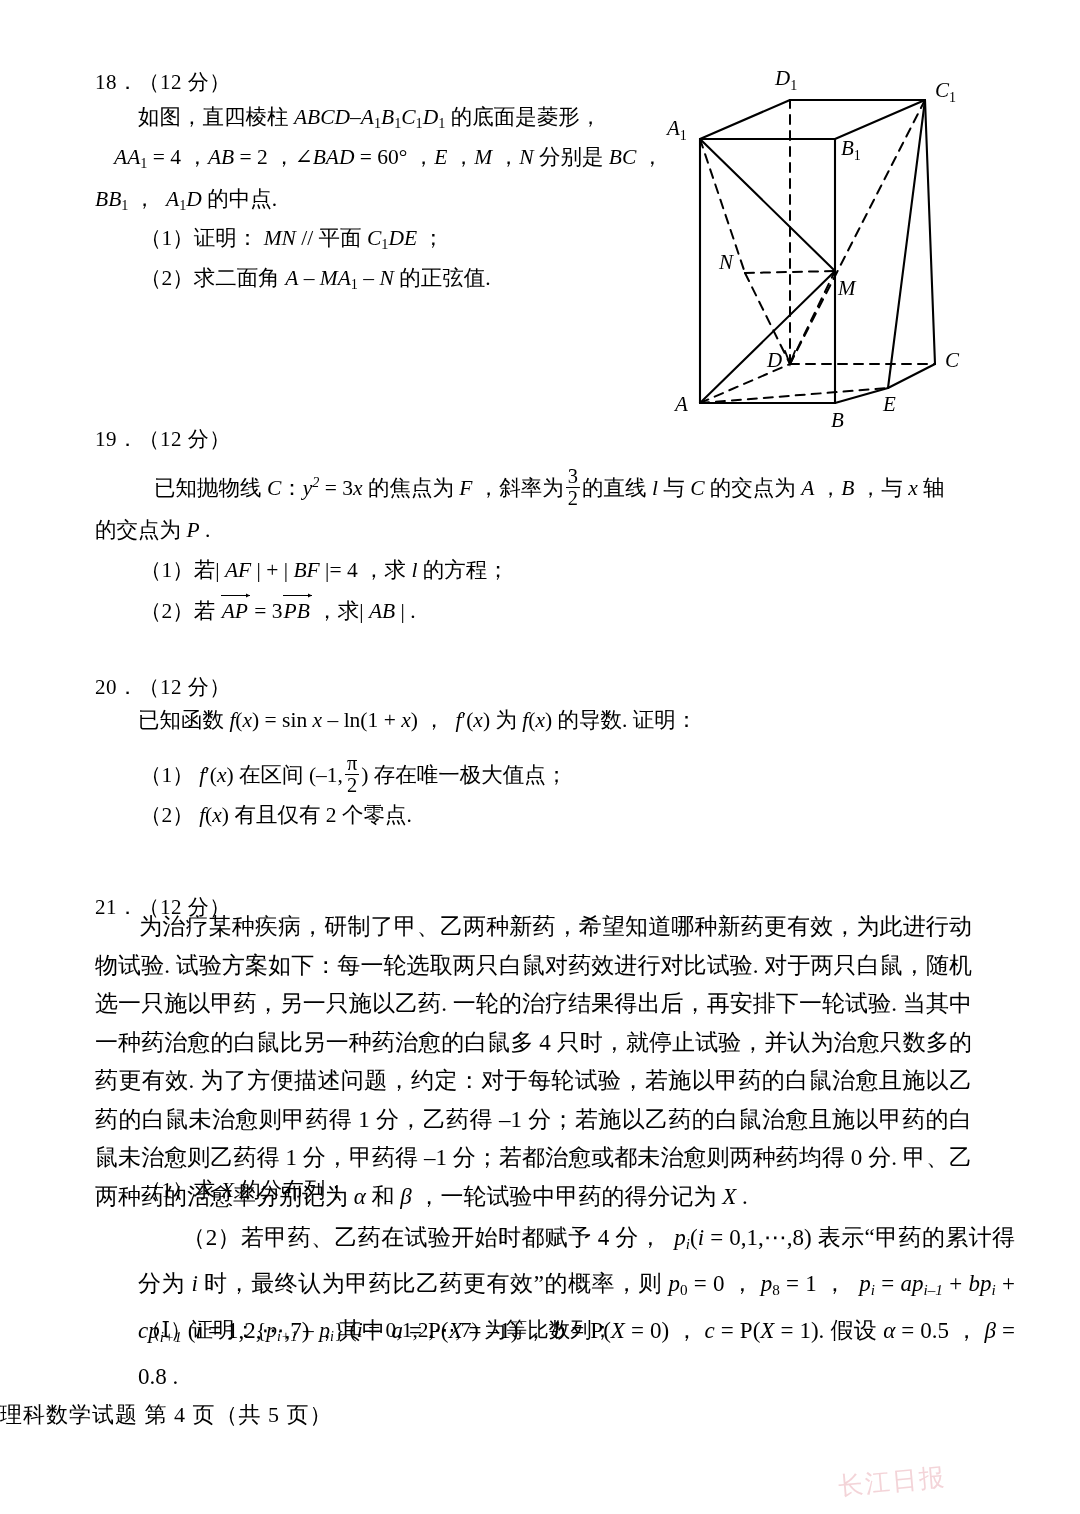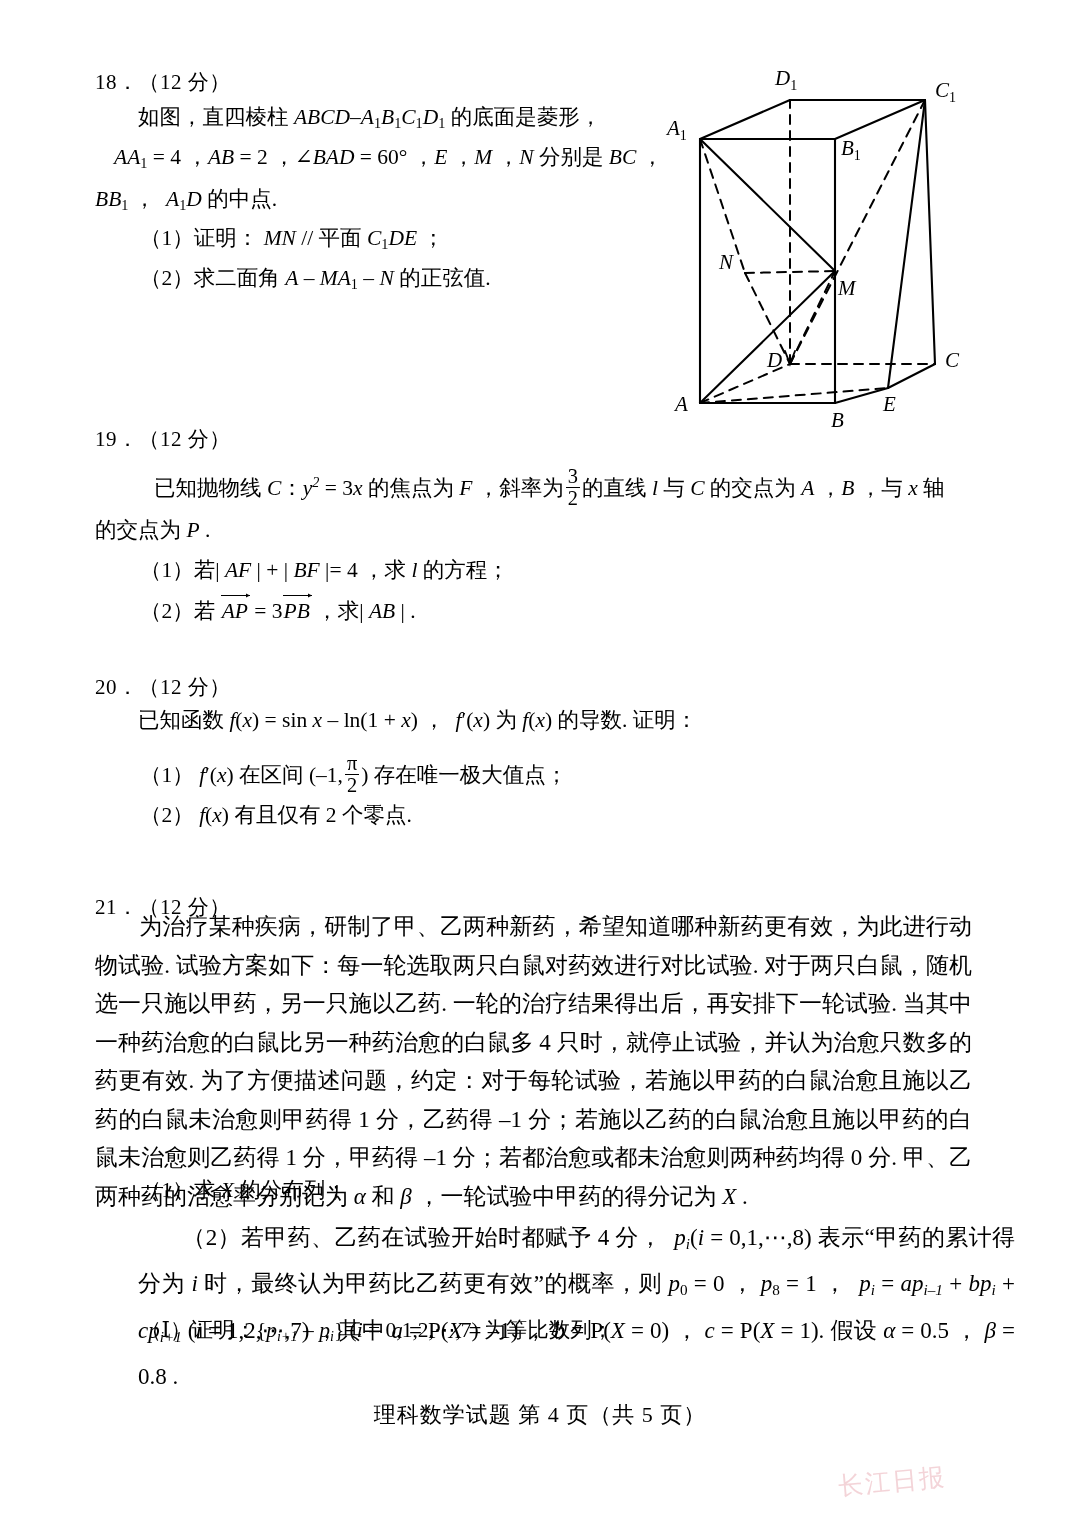--- a/index.html
+++ b/index.html
@@ -107,21 +107,20 @@
     transform: translateY(-1.5px);
   }
 
   .zh { font-family: "Liberation Serif", "DejaVu Serif", serif; }
 
   
   .footer {
     position: absolute;
     left: 0;
     width: 1080px;
-    text-align: center;
     font-size: 22px;
     letter-spacing: 1px;
   }
 
   
   .watermark {
     position: absolute;
     right: 18px;
     bottom: 16px;
     font-size: 25px;

